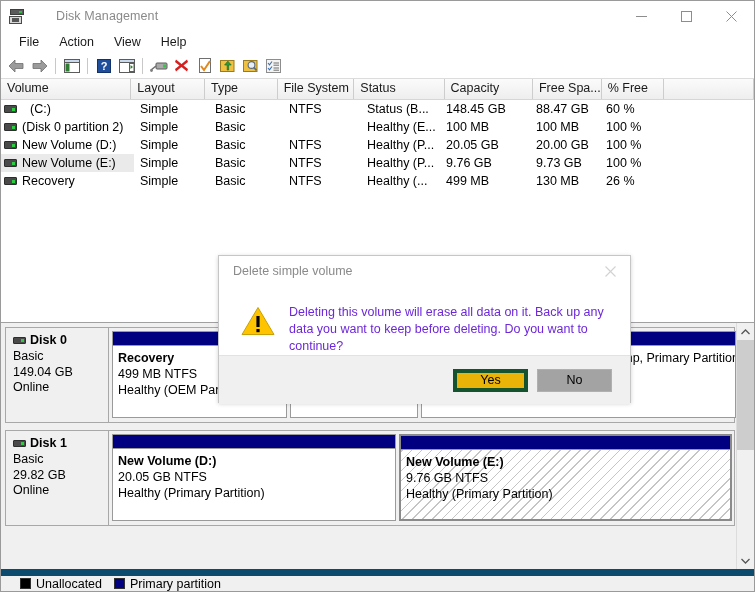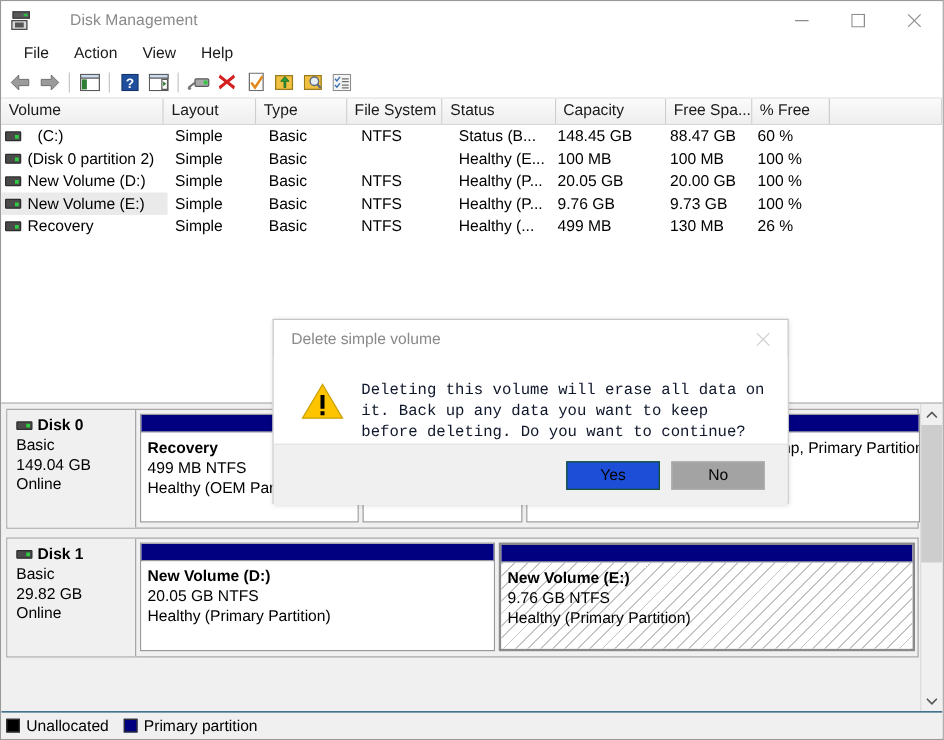--- a/index.html
+++ b/index.html
@@ -302,24 +302,24 @@
   .part-name { font-weight: bold; white-space: nowrap; }
   .part-line { white-space: nowrap; }
 
   
   #legend {
     position: absolute;
     left: 0; bottom: 0;
     width: 100%;
     height: 22px;
     background: #f0f0f0;
-    border-top: 1px solid #0c4a6e;
-    display: flex;
-    align-items: center;
-    padding-left: 4px;
+    border-top: 7px solid #0c4a6e;
+    display: flex;
+    align-items: center;
+    padding-left: 19px;
     box-sizing: border-box;
   }
   .leg-item {
     display: flex;
     align-items: center;
     margin-right: 12px;
     font-size: 12.5px;
   }
   .leg-sw {
     width: 11px; height: 11px;
@@ -397,23 +397,22 @@
   }
   #warn-icon {
     width: 34px; height: 30px;
     flex: 0 0 auto;
     margin-right: 14px;
     margin-top: 4px;
   }
   #dlg-text {
     font-size: 12.5px;
     line-height: 17px;
-    color: #0f172a;
+    color: #6d28d9;
     padding-top: 2px;
-    font-family: Liberation Mono, monospace;
   }
   #dlg-footer {
     height: 48px;
     flex: 0 0 auto;
     background: #f0f0f0;
     border-top: 1px solid #e2e2e2;
     display: flex;
     align-items: center;
     justify-content: flex-end;
     padding-right: 18px;
@@ -422,22 +421,22 @@
     width: 75px; height: 23px;
     font-size: 12.5px;
     font-family: "Liberation Sans", sans-serif;
     display: flex;
     align-items: center;
     justify-content: center;
     box-sizing: border-box;
     margin-left: 9px;
   }
   #btn-yes {
-    background: #1d4ed8;
-    border: 1px solid #14532d;
+    background: #eab308;
+    border: 4px solid #14532d;
     color: #000;
   }
   #btn-no {
     background: #a3a3a3;
     border: 1px solid #b0b0b0;
     color: #000;
   }
 </style>
 </head>
 <body>

